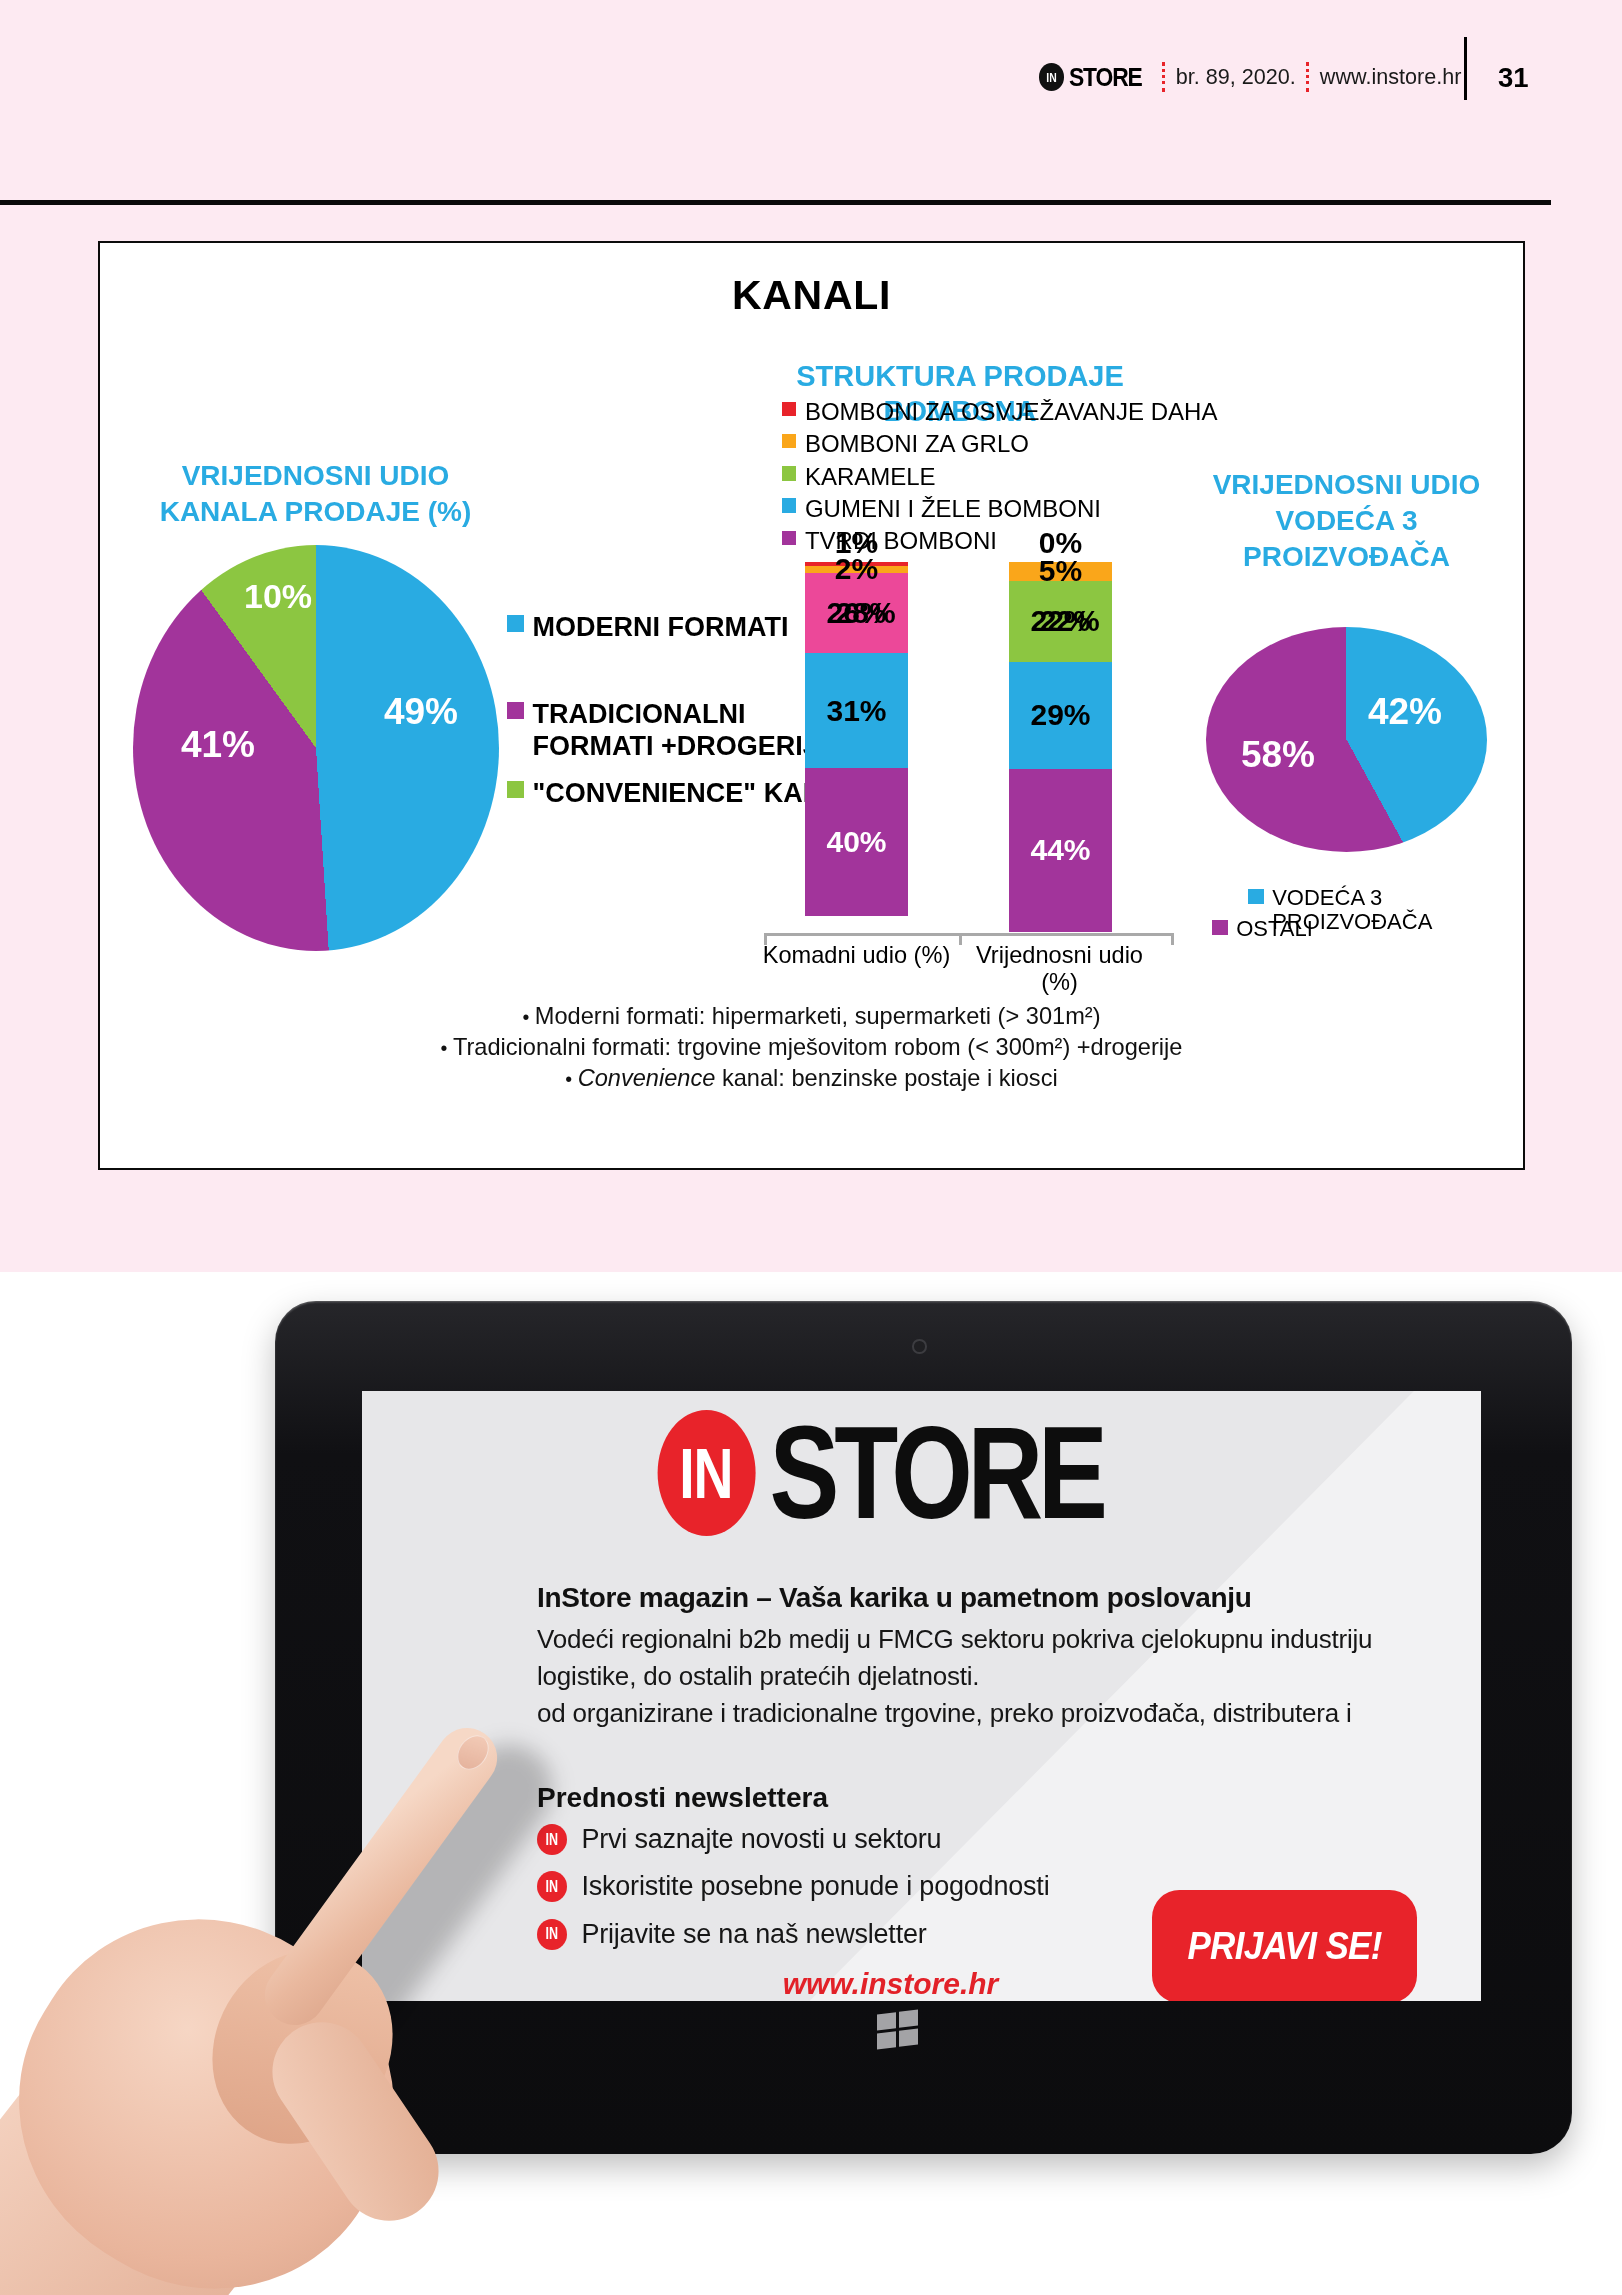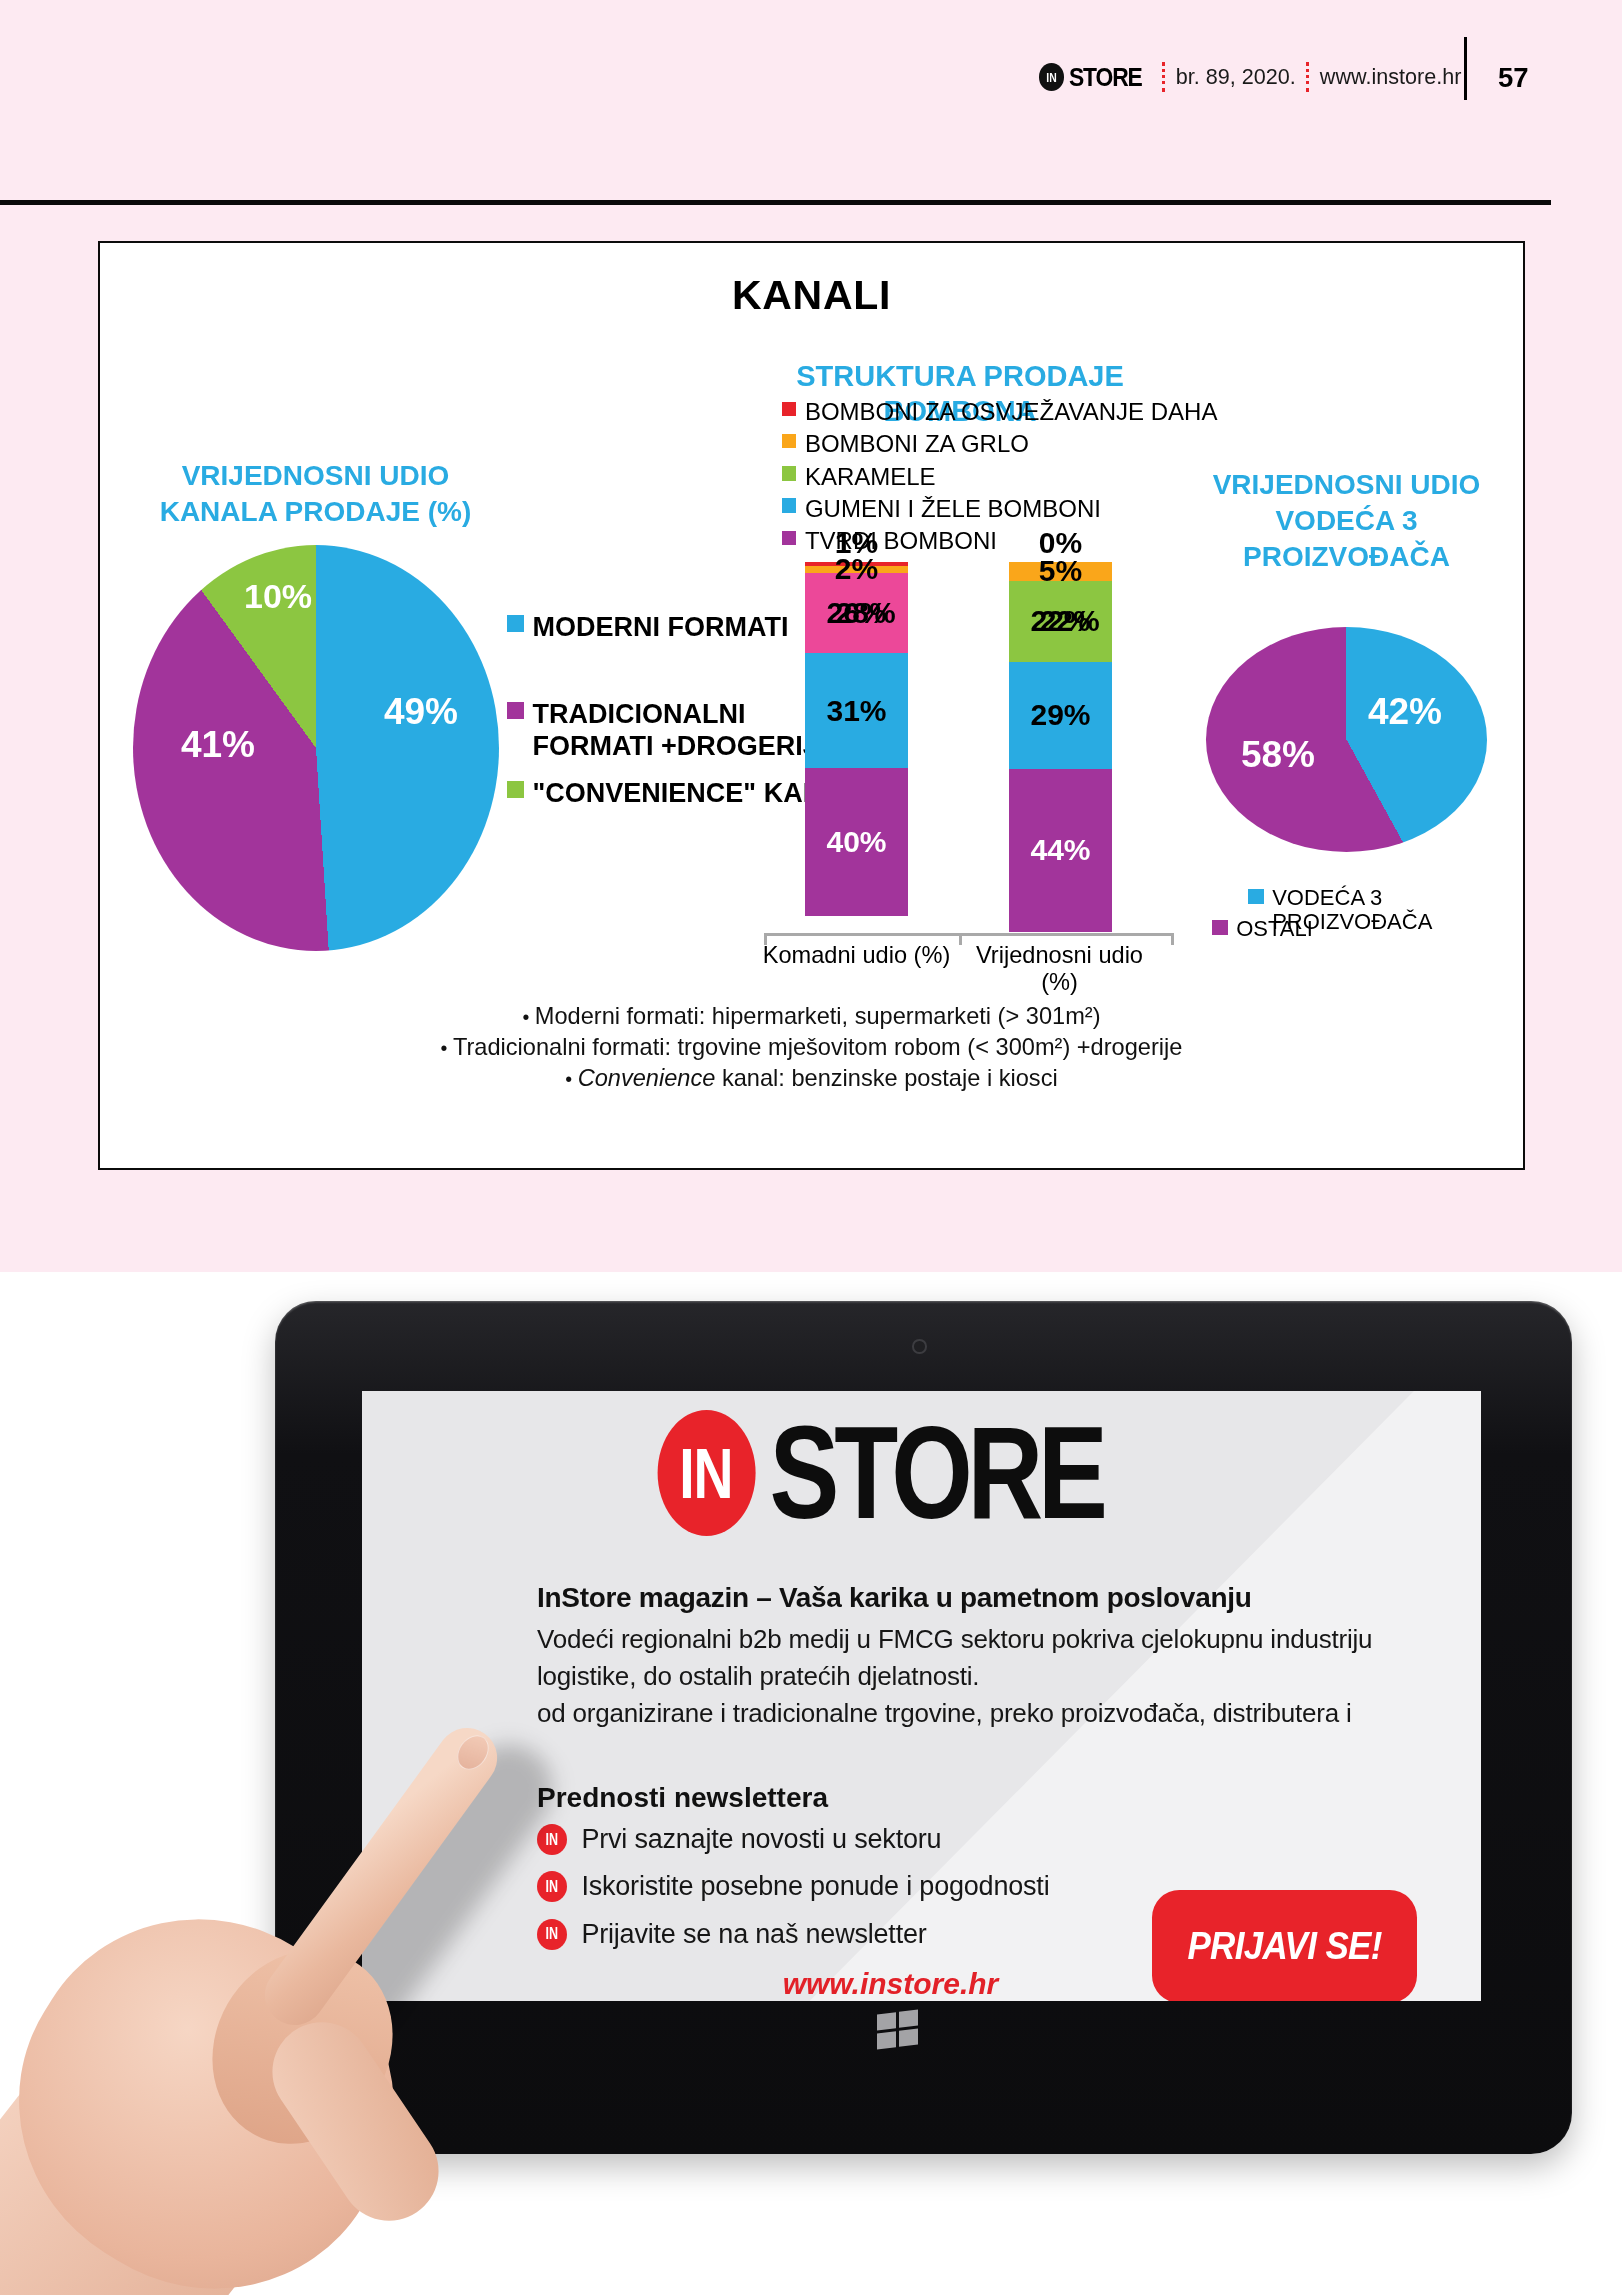--- a/index.html
+++ b/index.html
@@ -109,21 +109,21 @@
           <span>IN</span>
         </div>
       <div class="logo-store-sm">STORE</div>
     </div>
     <div class="dot-sep"></div>
     <div class="hdr-txt">br. 89, 2020.</div>
     <div class="dot-sep"></div>
     <div class="hdr-txt">www.instore.hr</div>
   </div>
   <div class="vbar"></div>
-  <div class="page-num">57</div>
+  <div class="page-num">31</div>
   <div class="top-rule"></div>
 
   <div class="chart-box">
     <div class="box-title">KANALI</div>
     <div class="bar-title">STRUKTURA PRODAJE
 BOMBONA</div>
     <div class="bar-legend">
         <div class="lg-row">
           <span class="lg-sq" style="background: rgb(232, 35, 42);"></span>
           <span class="lg-lbl">BOMBONI ZA OSVJEŽAVANJE DAHA</span>

